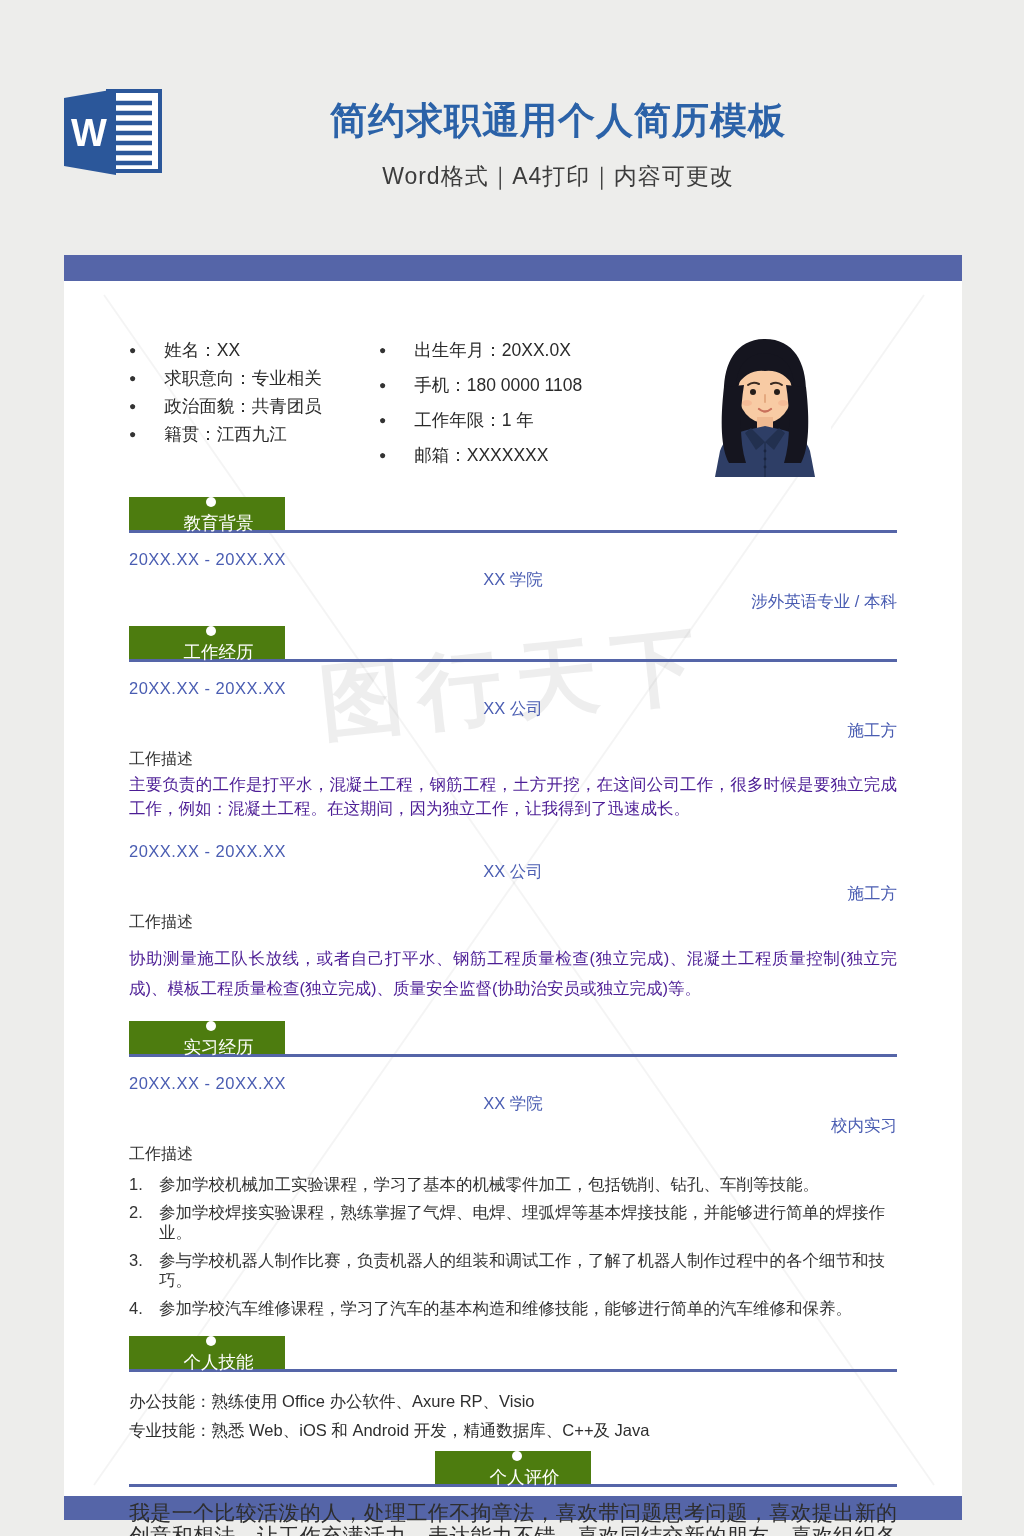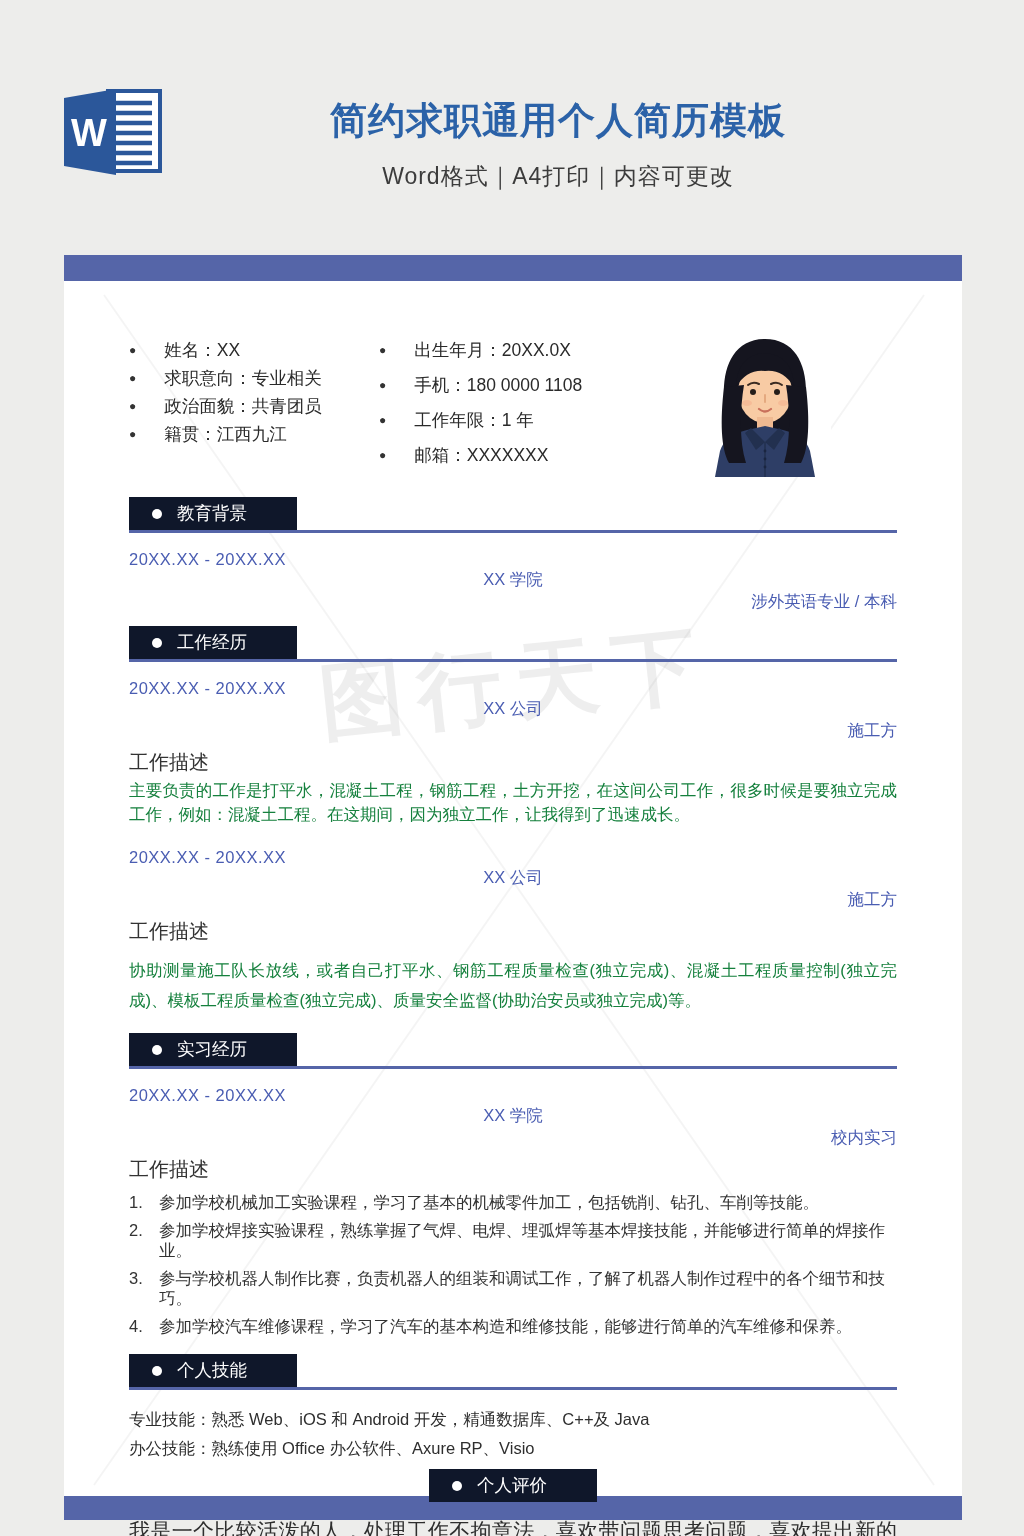--- a/index.html
+++ b/index.html
@@ -49,36 +49,37 @@
   .pcol-left .p-item { margin-bottom:6px; }
   .pcol-right .p-item { margin-bottom:13px; }
   .p-dot { font-size:12px; color:#333; margin-right:28px; line-height:22px; }
   .p-label, .p-value { line-height:22px; }
   .avatar { width:132px; height:148px; margin-left:auto; margin-right:66px; margin-top:14px; }
 
   
   .sec-head { border-bottom:3px solid #5565a8; margin-top:18px; line-height:0; }
   .badge {
     display:inline-flex; align-items:center;
-    width:168px; height:33px; padding-left:23px;
-    background:#0f172a; color:#fff; font-size:17.5px; line-height:33px;
+    width:156px; height:33px; padding-left:23px;
+    background:#4d7c0f; color:#fff; font-size:17.5px; line-height:33px;
     vertical-align:bottom;
+    flex-direction:column;
   }
   .badge-dot { width:10px; height:10px; border-radius:50%; background:#fff; margin-right:15px; flex:none; }
 
   .entry-row { display:flex; margin-top:17px; font-size:16.5px; color:#4a5db2;flex-direction:column; }
   .entry-period { flex:1.1; text-align:left; letter-spacing:0.5px; }
   .entry-org { flex:1; text-align:center; }
   .entry-tag { flex:1.1; text-align:right; }
 
   .kv-lines { margin-top:7px; }
   .kv-line { font-size:16.5px; color:#333; line-height:23px; }
 
-  .desc-label { margin-top:7px; font-size:20px; color:#333; }
-  .desc-text { margin-top:3px; font-size:16.5px; color:#15803d; line-height:23.5px; text-align:justify; }
+  .desc-label { margin-top:7px; font-size:16px; color:#333; }
+  .desc-text { margin-top:3px; font-size:16.5px; color:#4c1d95; line-height:23.5px; text-align:justify; }
   .desc-text.loose { margin-top:10px; line-height:30px; }
   .entry2 { margin-top:22px; }
 
   .num-list { margin-top:9px; }
   .num-item { display:flex; font-size:16.5px; color:#333; line-height:20px; margin-bottom:8px; }
   .num-item .num { width:30px; flex:none; }
 
   .skill-lines { margin-top:21px; }
   .skill-line { font-size:16.5px; color:#2e2e2e; line-height:17px; margin-bottom:12px; }
 
@@ -280,22 +281,22 @@
         </div>
     </div>
 
     <div class="sec-head">
       <span class="badge">
           <span class="badge-dot"></span>
           <span>个人技能</span>
         </span>
     </div>
     <div class="skill-lines">
+      <div class="skill-line"><span>办公技能：</span><span>熟练使用 Office 办公软件、Axure RP、Visio</span></div>
       <div class="skill-line"><span>专业技能：</span><span>熟悉 Web、iOS 和 Android 开发，精通数据库、C++及 Java</span></div>
-      <div class="skill-line"><span>办公技能：</span><span>熟练使用 Office 办公软件、Axure RP、Visio</span></div>
     </div>
 
     <div class="sec-head near">
       <span class="badge">
           <span class="badge-dot"></span>
           <span>个人评价</span>
         </span>
     </div>
     <div class="eval-text">我是一个比较活泼的人，处理工作不拘章法，喜欢带问题思考问题，喜欢提出新的创意和想法，让工作充满活力。表达能力不错，喜欢同结交新的朋友，喜欢组织各种活动。具备良好的沟通表达能力，能很好的处理人际关系，能沉着应对突发情况，抗压能力强，能很快融入新环境。</div>
 

